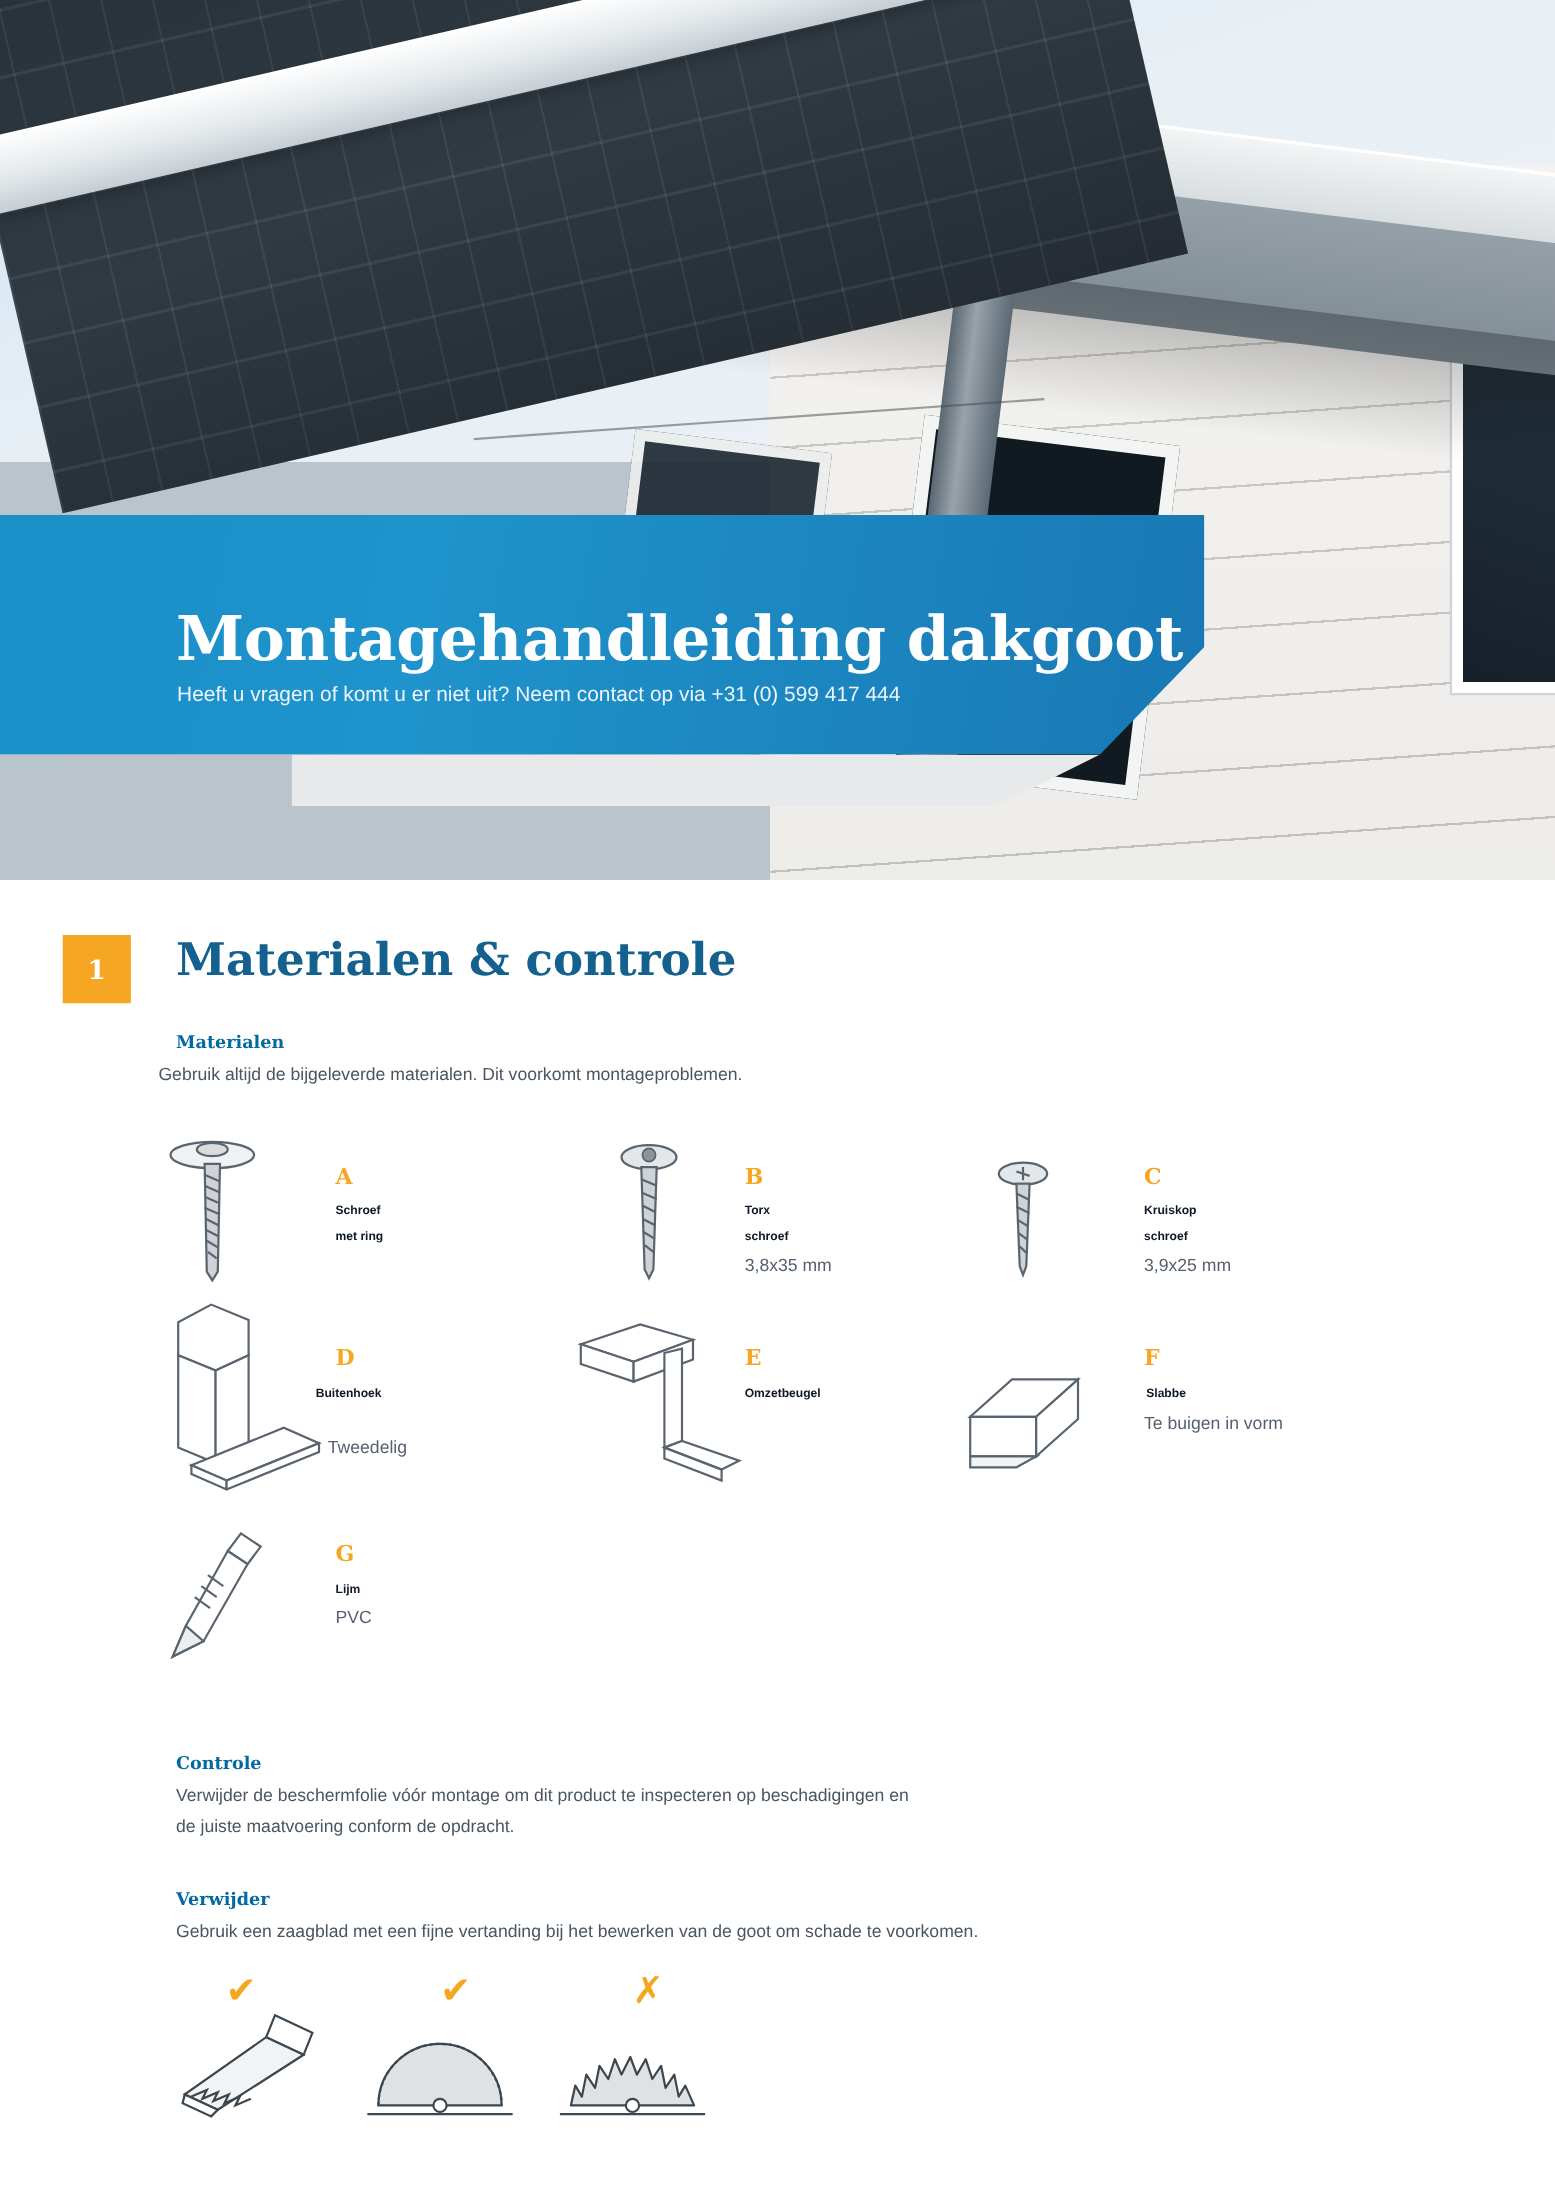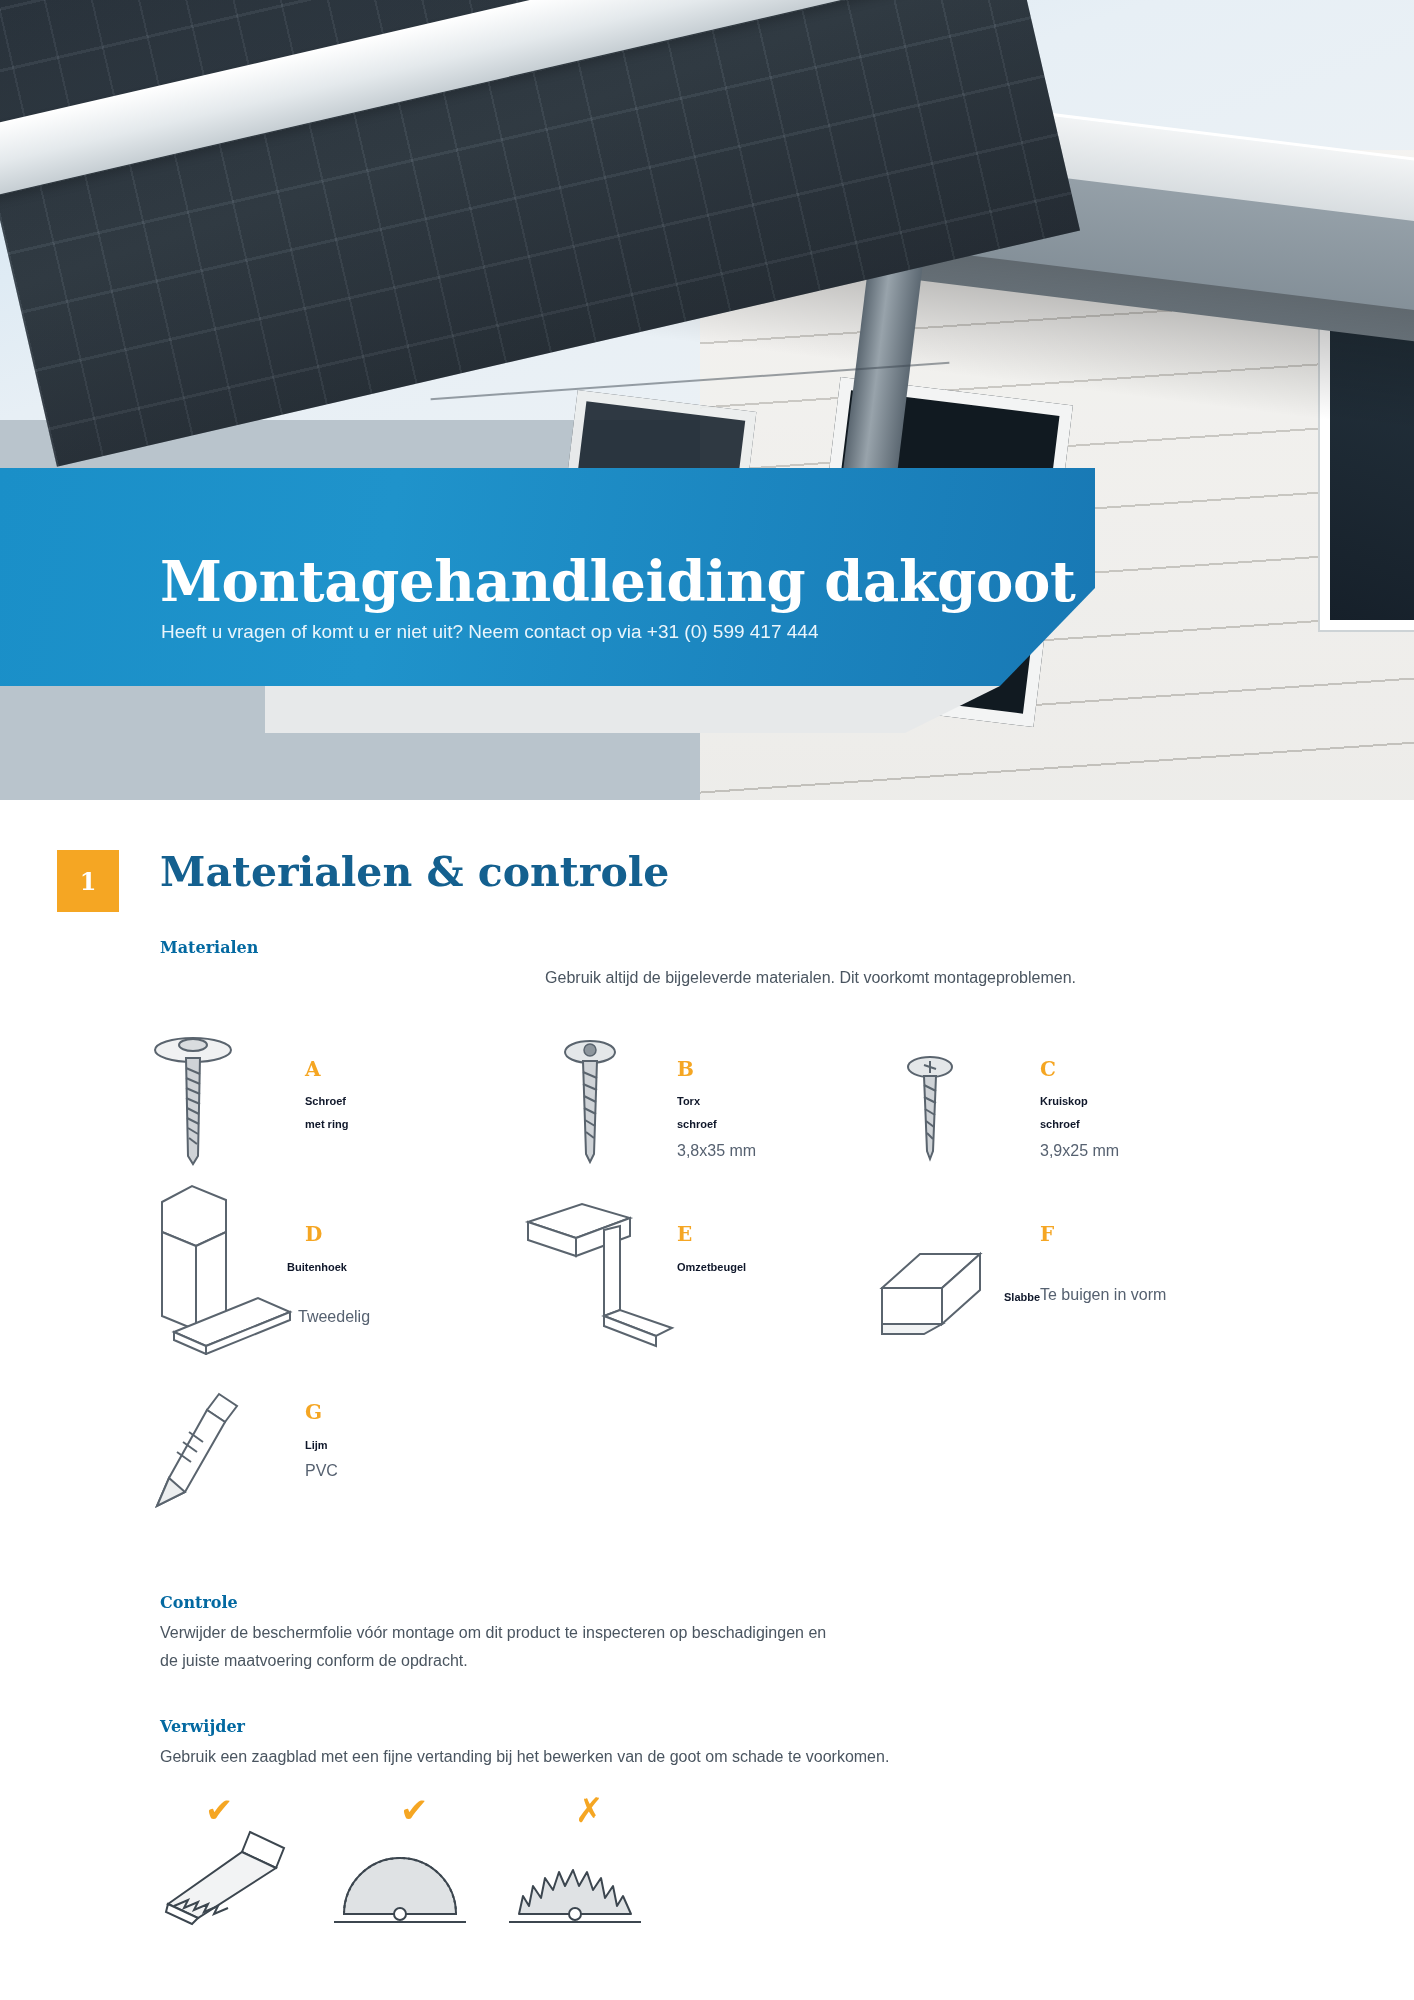--- a/index.html
+++ b/index.html
@@ -302,21 +302,21 @@
   <div class="banner"></div>
   <div class="banner-notch"></div>
 </div>
 <div class="banner-title">Montagehandleiding dakgoot</div>
 <div class="banner-sub">Heeft u vragen of komt u er niet uit? Neem contact op via +31 (0) 599 417 444</div>
 
 <div class="step-badge">1</div>
 <div class="section-title">Materialen &amp; controle</div>
 
 <div class="sub-head" style="left:160px; top:938px;">Materialen</div>
-<div class="body-text" style="left:176px; top:965px; width:900px;text-align:right;">Gebruik altijd de bijgeleverde materialen. Dit voorkomt montageproblemen.</div>
+<div class="body-text" style="left:144px; top:965px; width:900px;">Gebruik altijd de bijgeleverde materialen. Dit voorkomt montageproblemen.</div>
 
 <svg class="mat-ico" style="left:148px; top:1028px;" width="90" height="140" viewBox="0 0 90 140">
   <ellipse cx="45" cy="22" rx="38" ry="12" fill="#f0f1f2" stroke="#5a646e" stroke-width="2"></ellipse>
   <ellipse cx="45" cy="17" rx="14" ry="6" fill="#d9dcdf" stroke="#5a646e" stroke-width="2"></ellipse>
   <path d="M38 30 L52 30 L50 128 L45 136 L40 128 Z" fill="#cfd3d7" stroke="#5a646e" stroke-width="2"></path>
   <g stroke="#5a646e" stroke-width="2">
     <line x1="38" y1="40" x2="52" y2="46"></line>
       <line x1="38" y1="50" x2="52" y2="56"></line>
     <line x1="38" y1="60" x2="52" y2="66"></line>
       <line x1="38" y1="70" x2="52" y2="76"></line>
@@ -403,21 +403,21 @@
 
 <svg class="mat-ico" style="left:872px; top:1240px;" width="120" height="100" viewBox="0 0 120 100">
   <g fill="#ffffff" stroke="#5a646e" stroke-width="2">
     <path d="M10 48 L48 14 L108 14 L70 48 Z"></path>
     <path d="M10 48 L70 48 L70 84 L10 84 Z"></path>
     <path d="M70 48 L108 14 L108 50 L70 84 Z"></path>
     <path d="M10 84 L70 84 L52 94 L10 94 Z" fill="#f1f3f4"></path>
   </g>
 </svg>
 <div class="mat-letter" style="left:1040px; top:1222px;">F</div>
-<div class="mat-name" style="left:1004px; top:1256px;margin-top:30px;">Slabbe</div>
+<div class="mat-name" style="left:1042px; top:1256px;">Slabbe</div>
 <div class="mat-spec" style="left:1040px; top:1286px;">Te buigen in vorm</div>
 
 <svg class="mat-ico" style="left:145px; top:1388px;" width="110" height="128" viewBox="0 0 110 128">
   <g fill="#ffffff" stroke="#5a646e" stroke-width="2">
     <path d="M74 6 L92 18 L80 34 L62 22 Z"></path>
     <path d="M62 22 L80 34 L40 104 L12 118 L24 90 Z"></path>
     <path d="M12 118 L24 90 L40 104 Z" fill="#eceeef"></path>
   </g>
   <g stroke="#5a646e" stroke-width="2" fill="none">
     <line x1="44" y1="44" x2="58" y2="54"></line>

